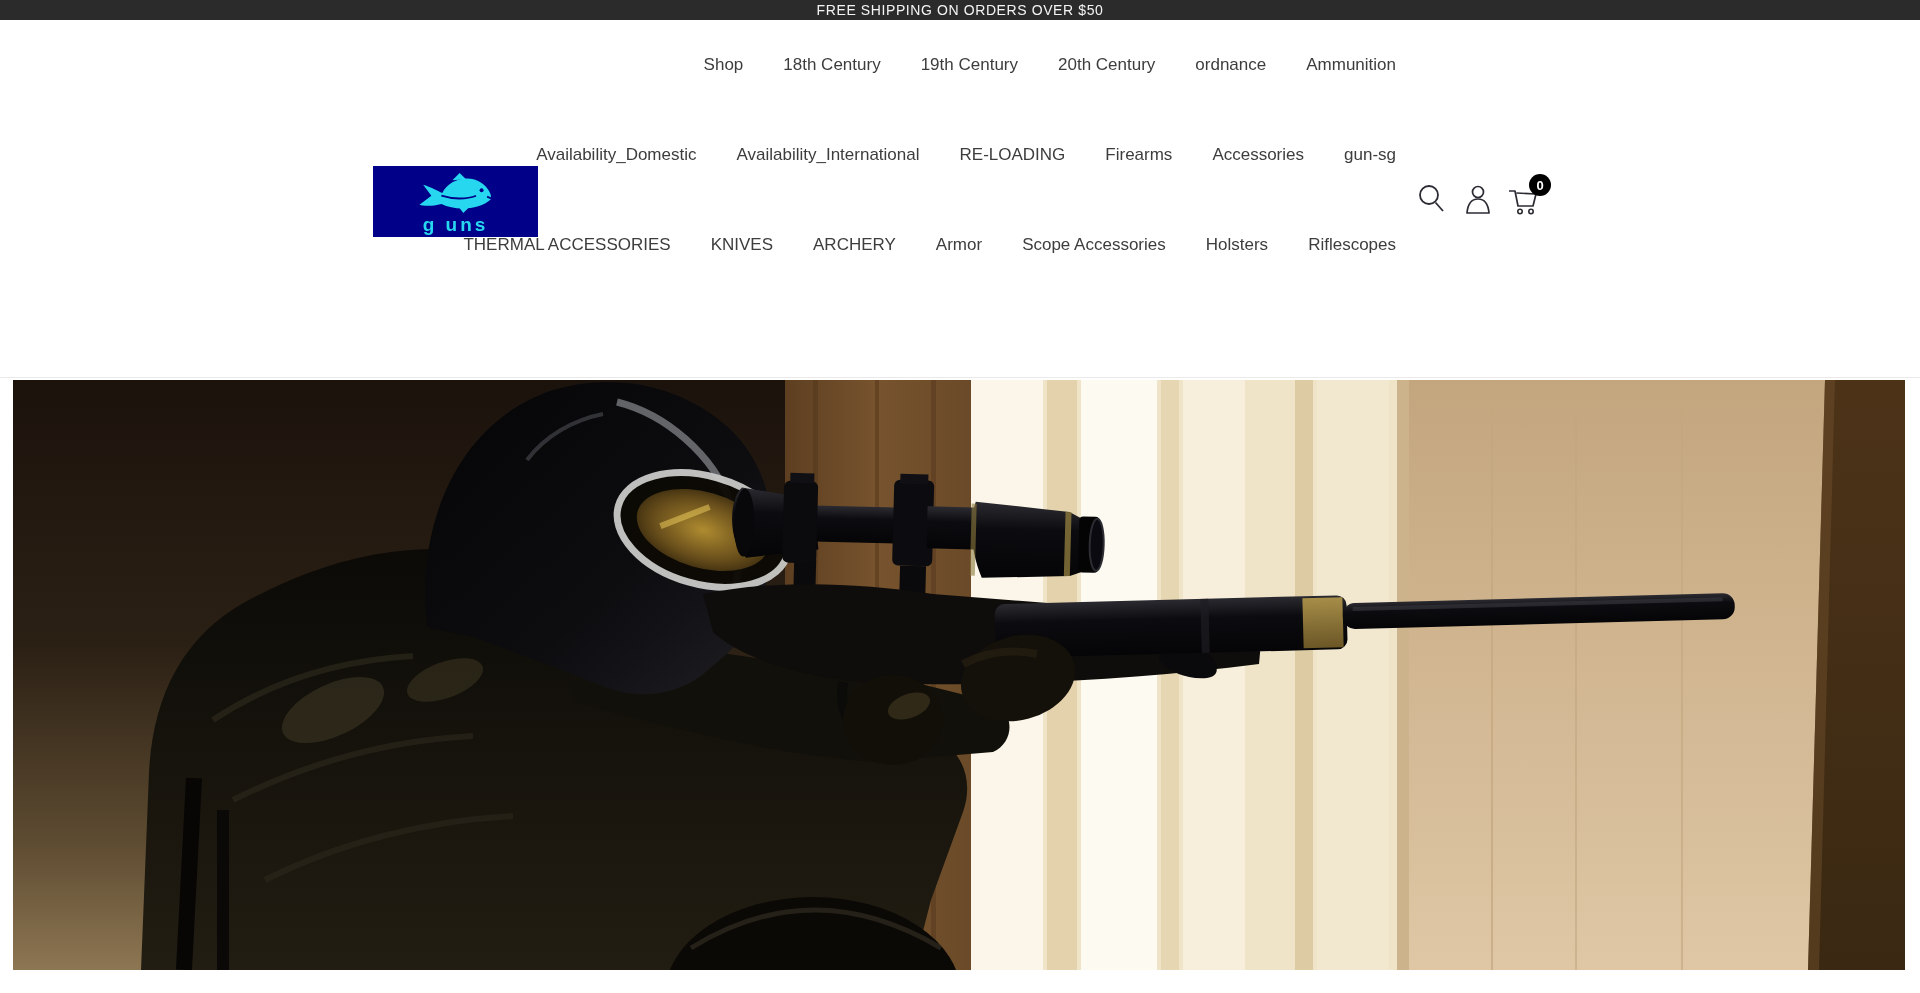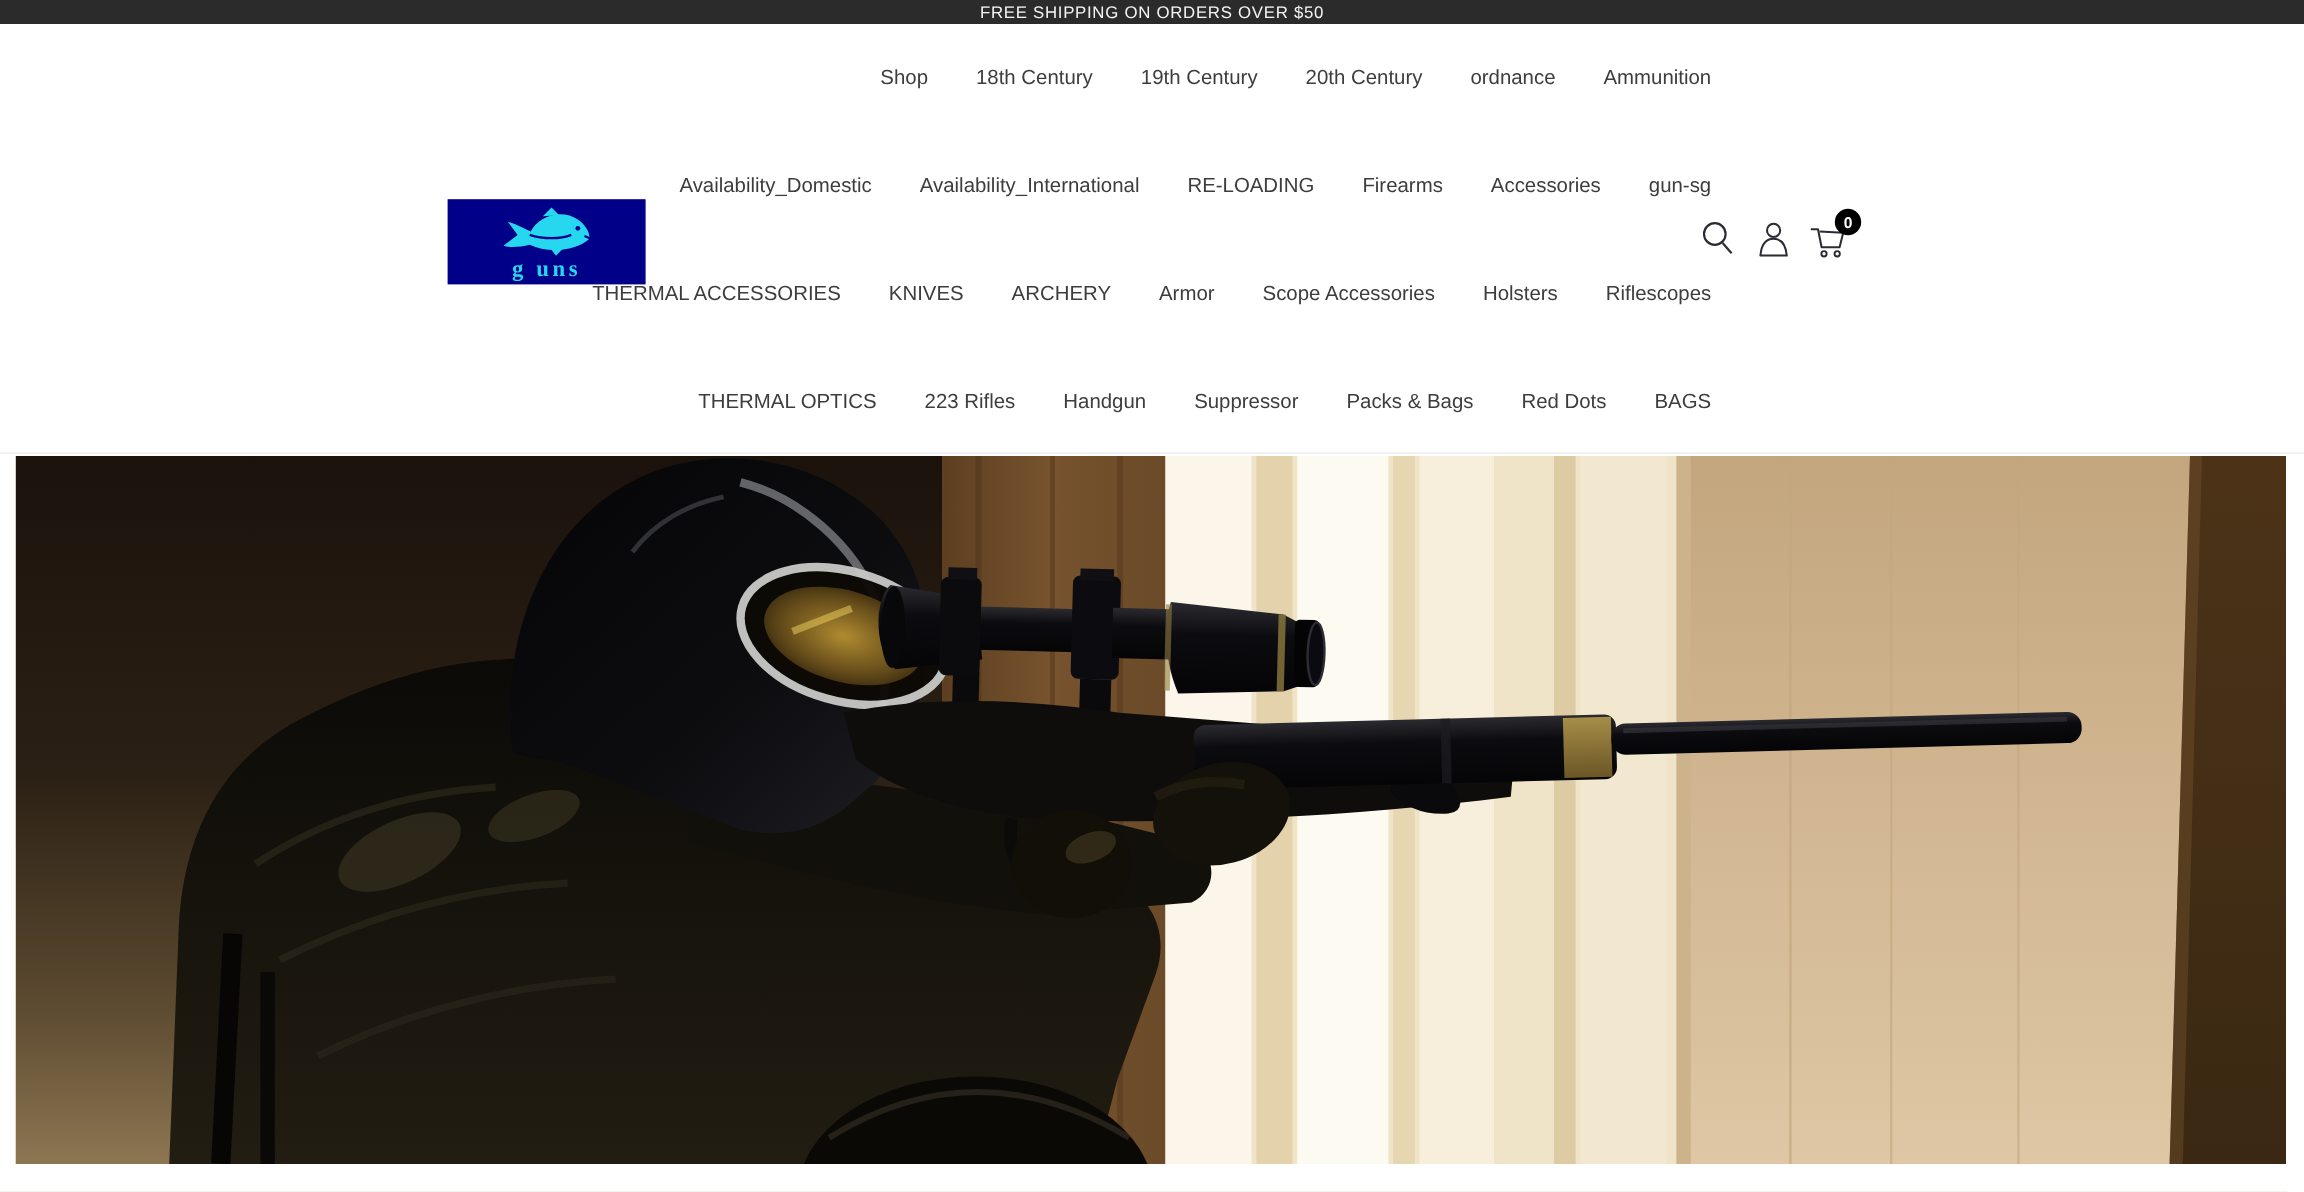--- a/index.html
+++ b/index.html
@@ -10,24 +10,24 @@
   .topbar { height:20px; background:#2b2b2b; display:flex; align-items:center; justify-content:center; }
   .topbar span { color:#f4f4f4; font-size:14px; letter-spacing:.6px; }
 
   
   .header { position:relative; height:358px; background:#ffffff; border-bottom:1px solid #e9e9e9; }
 
   .logo { position:absolute; left:373px; top:146px; width:165px; height:71px;
           background:#010088; display:flex; flex-direction:column; align-items:center;
           justify-content:center; cursor:pointer; }
   .logo svg { display:block; margin-top:2px; }
-  .logo-text { font-family:Liberation Serif, serif; font-weight:bold; font-size:19px;
+  .logo-text { font-family:Liberation Sans, sans-serif; font-weight:bold; font-size:19px;
                color:#27d7f0; letter-spacing:3px; line-height:1; margin-top:1px; }
 
-  .nav { position:absolute; right:494px; top:0; width:880px; }
+  .nav { position:absolute; right:524px; top:0; width:880px; }
   .nav-row { height:90px; display:flex; justify-content:flex-end; align-items:center; gap:40px; }
   .nav-row a { font-size:17px; color:#3d3d3d; text-decoration:none; white-space:nowrap; cursor:pointer; }
 
   .hicons { position:absolute; left:1414px; top:161px; display:flex; align-items:flex-start; gap:10px; }
   .icon-btn { position:relative; width:36px; height:36px; display:flex; align-items:center;
               justify-content:center; cursor:pointer; background:none; border:none; }
   .icon-btn svg { display:block; }
   .badge { position:absolute; top:-7px; right:-9px; width:22px; height:22px; border-radius:50%;
            background:#000000; color:#ffffff; font-size:13px; font-weight:bold;
            display:flex; align-items:center; justify-content:center; }
@@ -76,29 +76,20 @@
     </div>
     <div class="nav-row">
       <a>THERMAL ACCESSORIES</a>
       <a>KNIVES</a>
       <a>ARCHERY</a>
       <a>Armor</a>
       <a>Scope Accessories</a>
       <a>Holsters</a>
       <a>Riflescopes</a>
     </div>
-    <div class="nav-row">
-      <a>THERMAL OPTICS</a>
-      <a>223 Rifles</a>
-      <a>Handgun</a>
-      <a>Suppressor</a>
-      <a>Packs &amp; Bags</a>
-      <a>Red Dots</a>
-      <a>BAGS</a>
-    </div>
   </nav>
 
   <div class="hicons">
     <button class="icon-btn">
       <svg width="32" height="34" viewBox="0 0 32 34">
         <circle cx="13" cy="13" r="9" fill="none" stroke="#2b2b33" stroke-width="1.8"></circle>
         <line x1="19.5" y1="20.5" x2="27" y2="29" stroke="#2b2b33" stroke-width="1.8"></line>
       </svg>
     </button>
     <button class="icon-btn">

